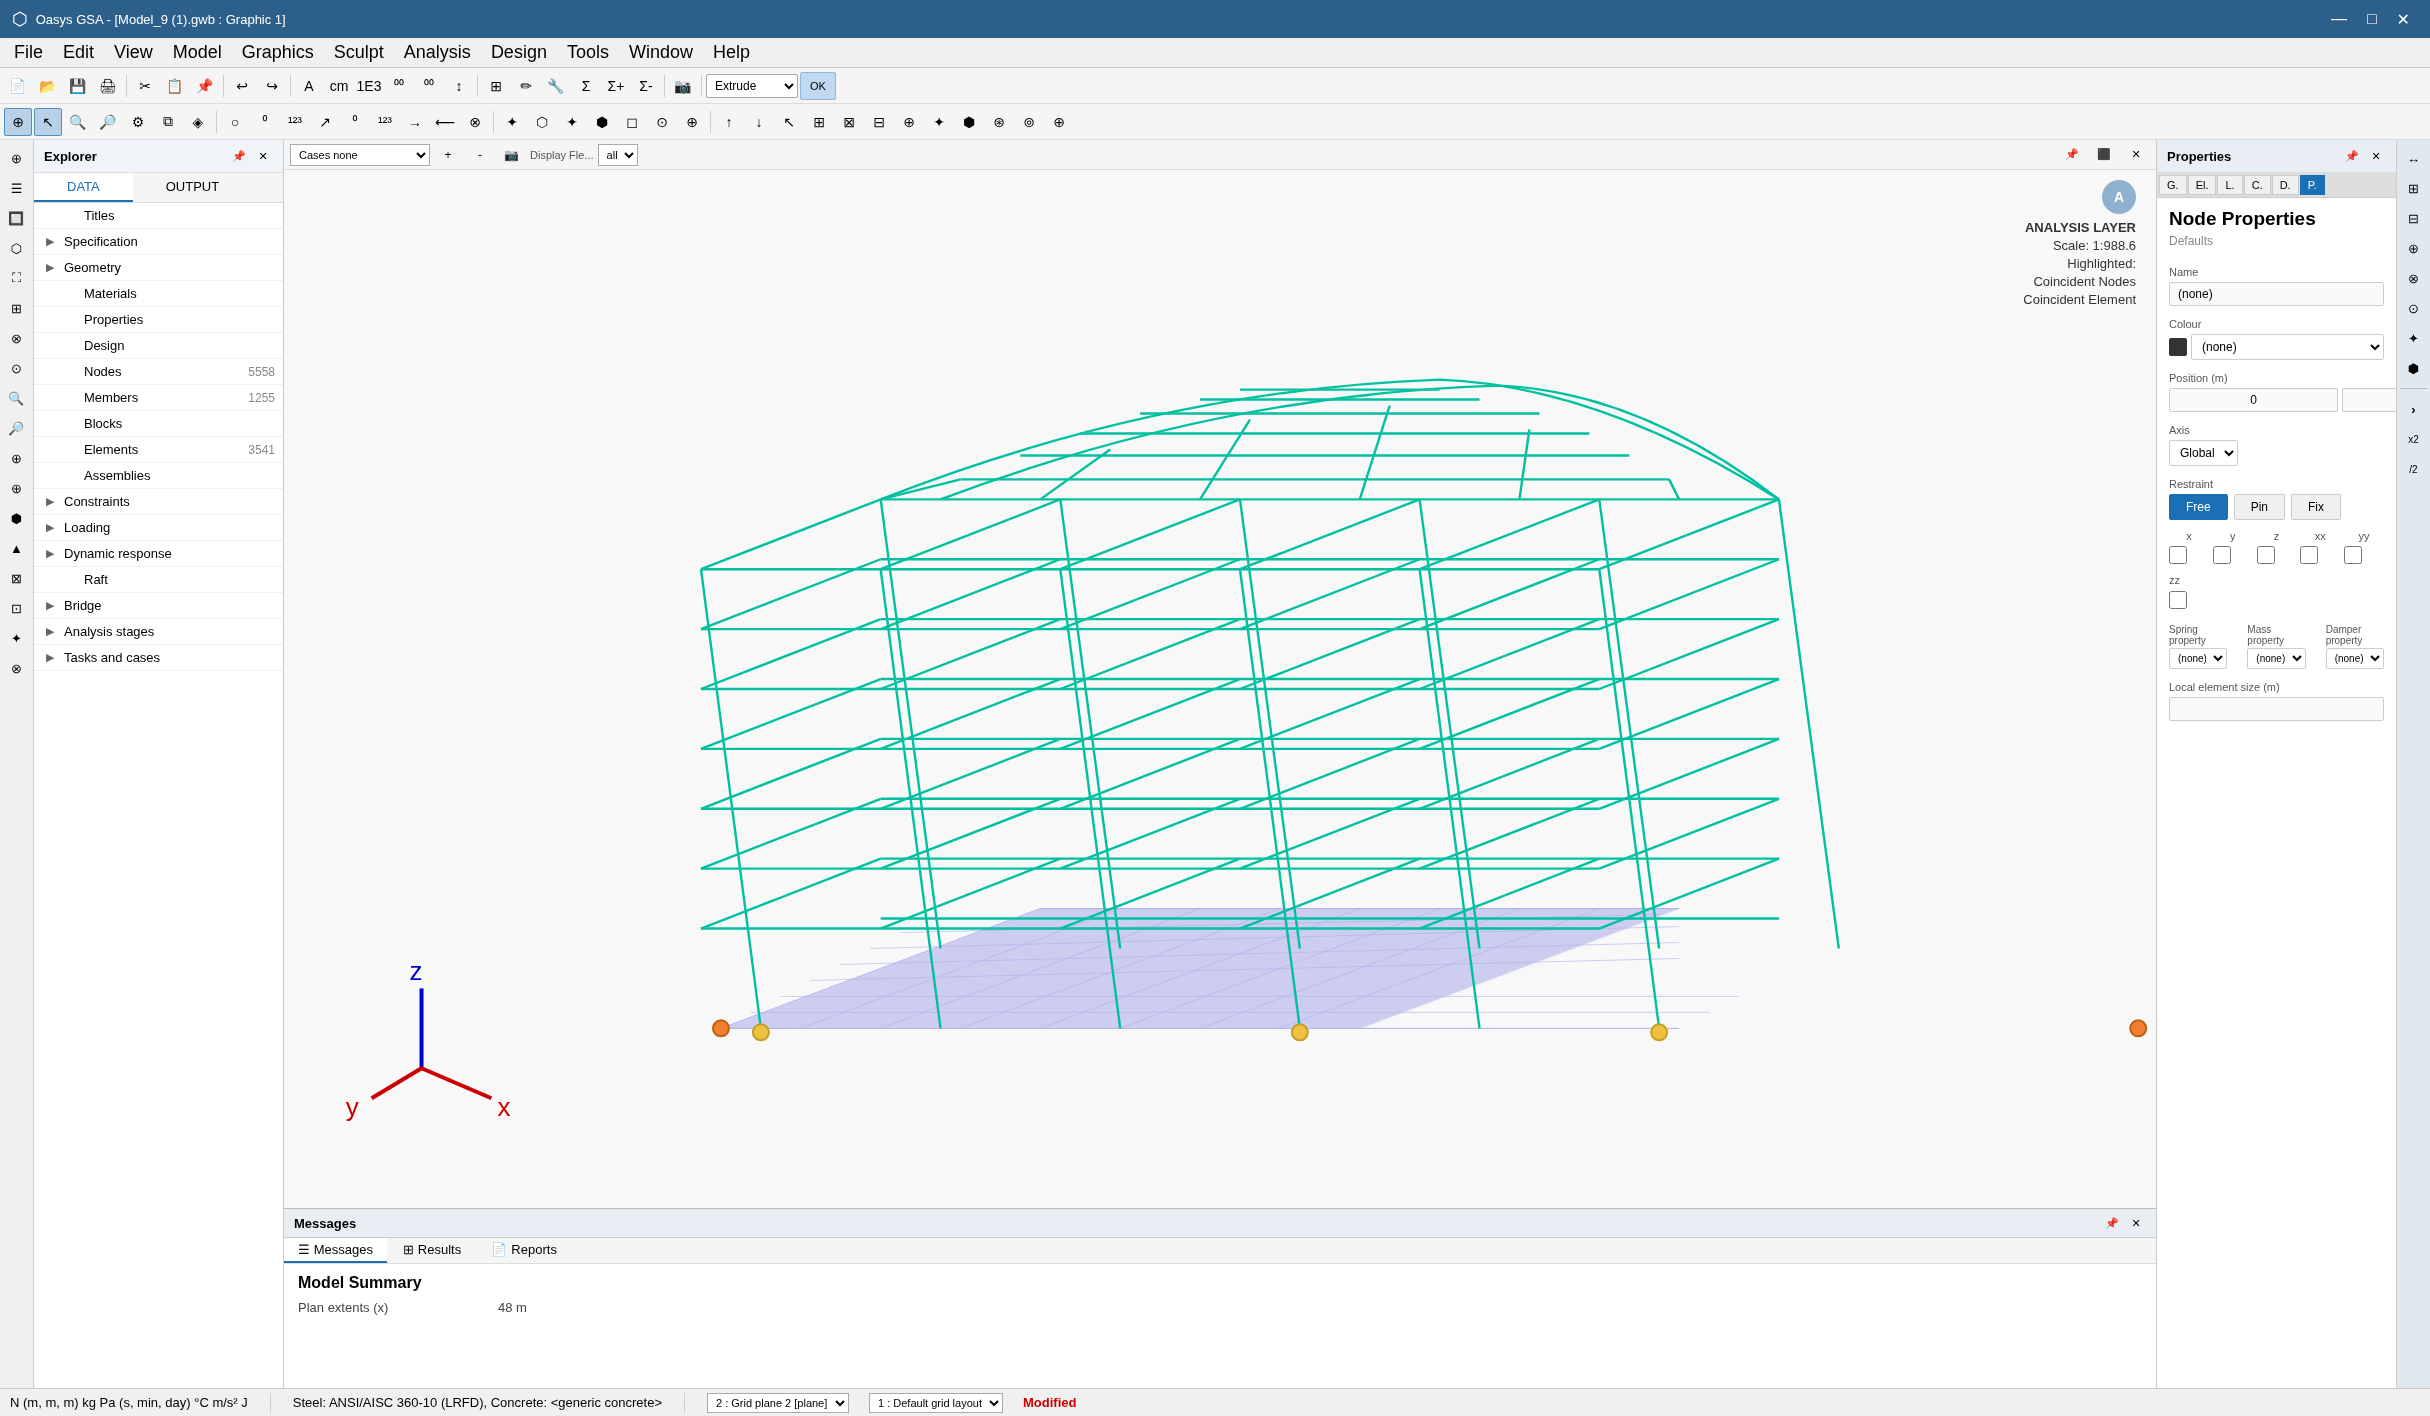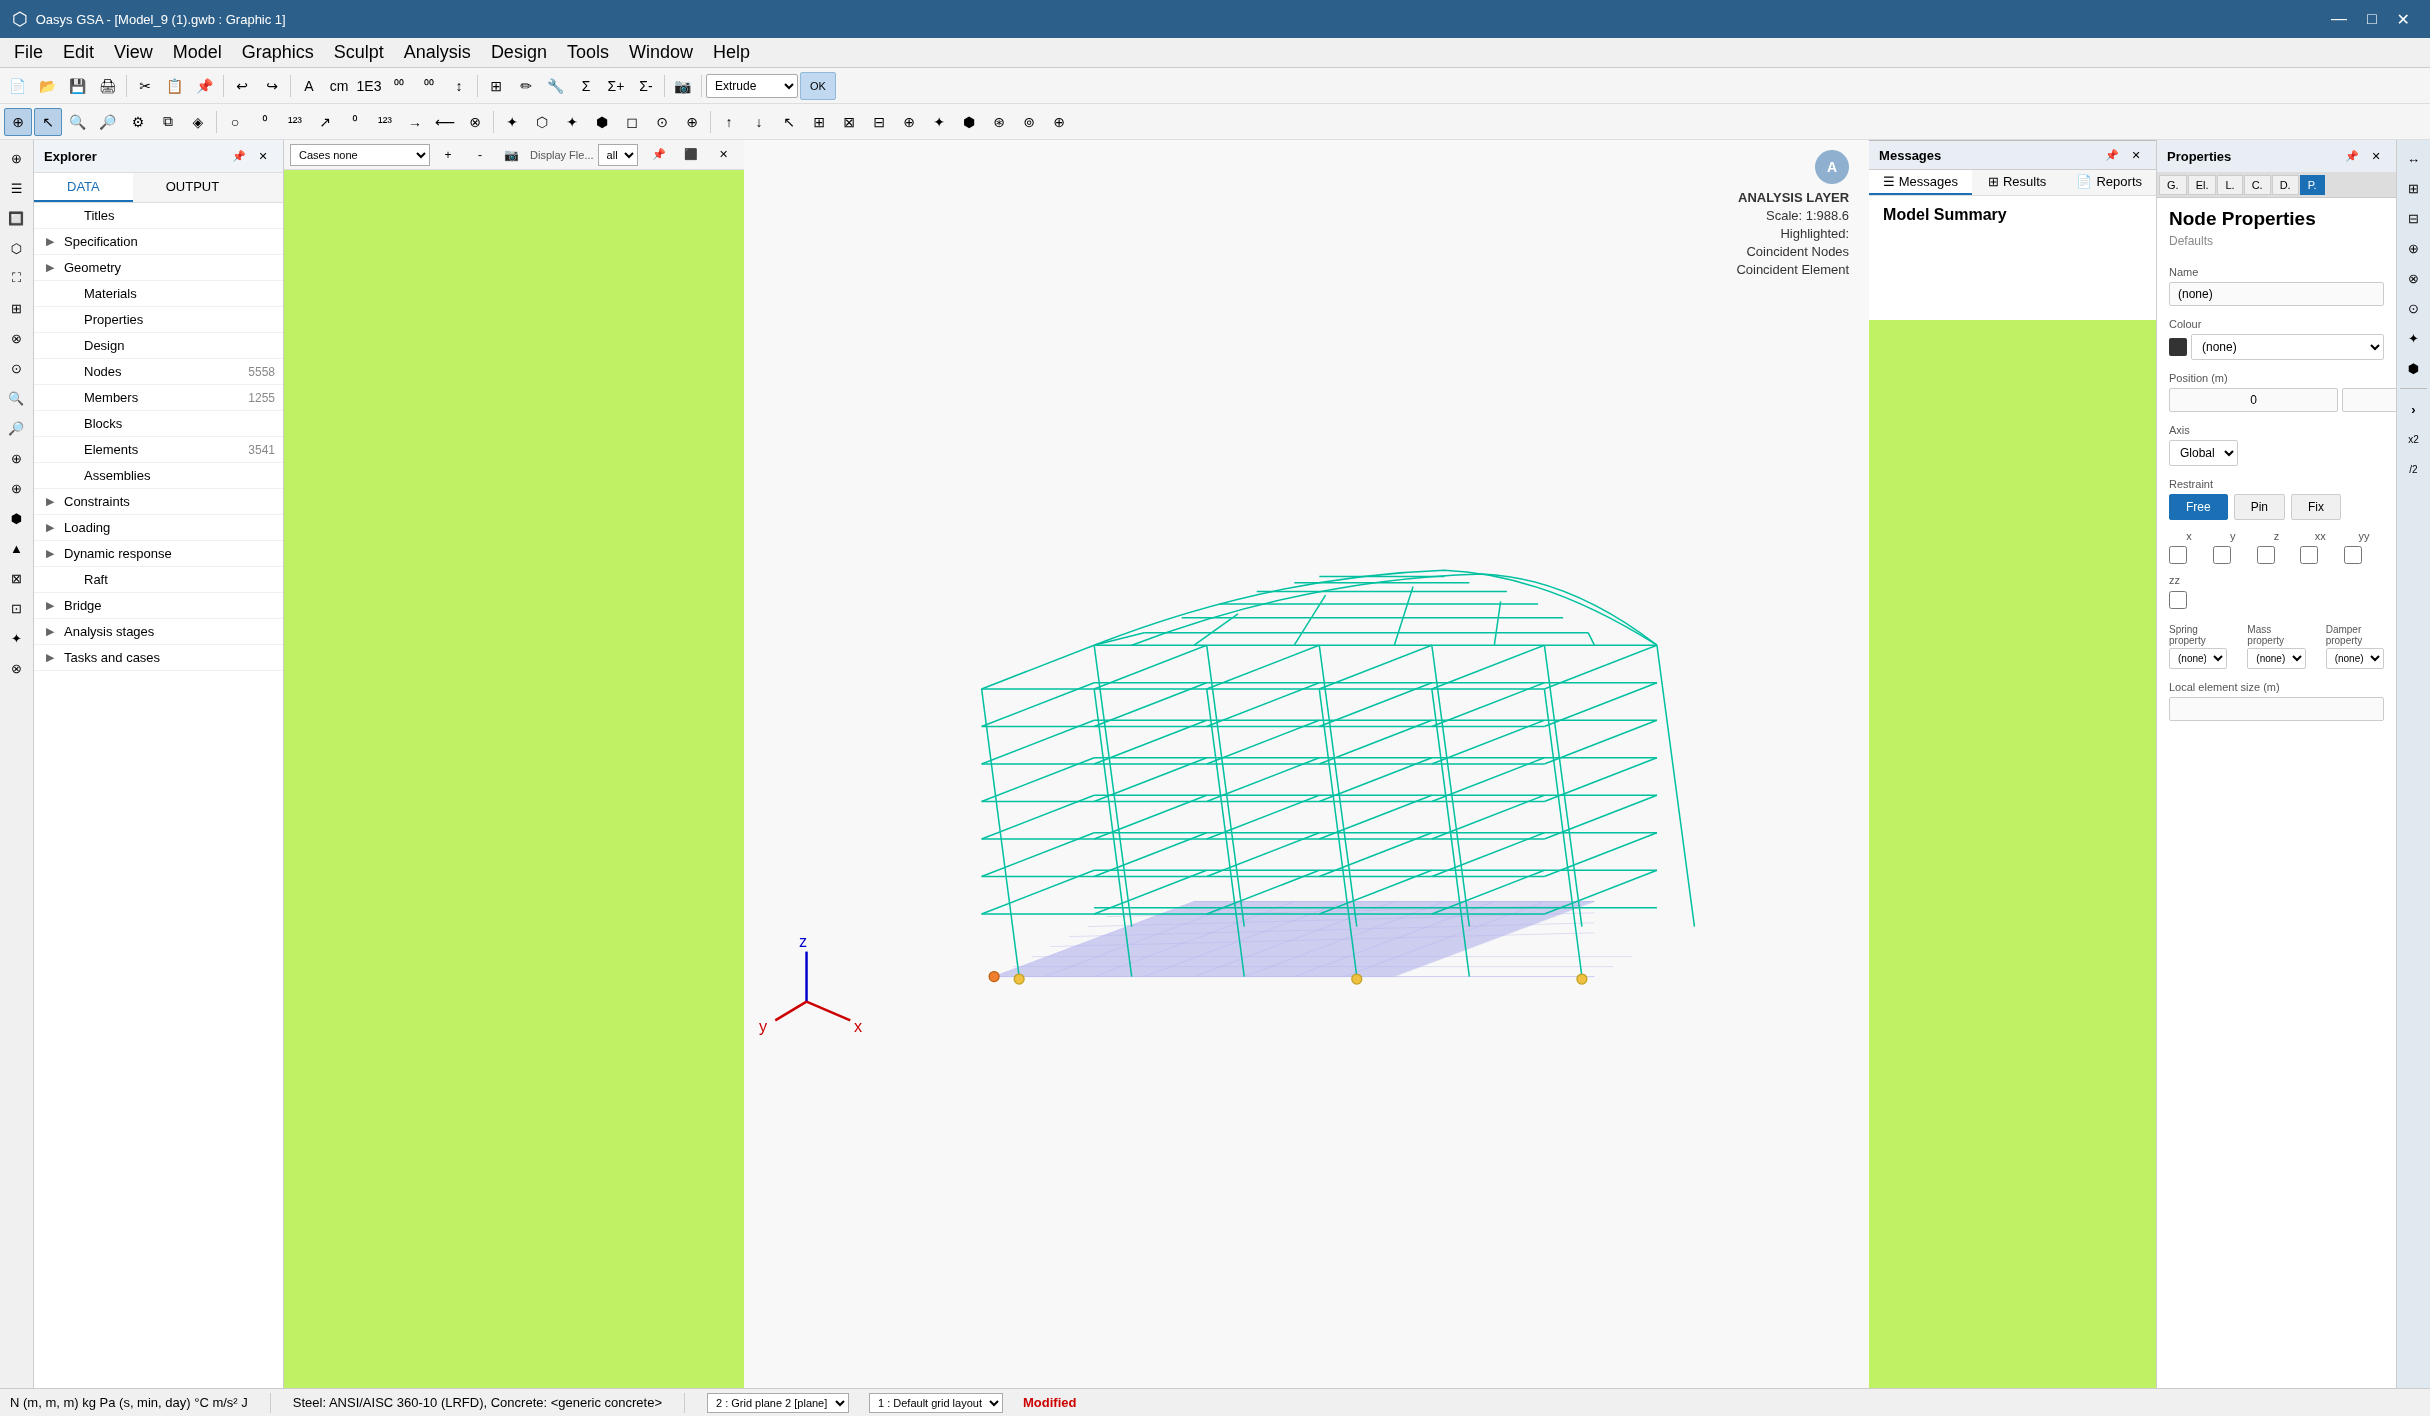--- a/index.html
+++ b/index.html
@@ -111,21 +111,21 @@
     }
     .tree-arrow { margin-right: 6px; font-size: 11px; color: #666; width: 12px; }
     .tree-label { flex: 1; font-size: 13px; }
     .tree-count { color: #888; font-size: 12px; margin-left: 8px; }
     .tree-item-plain { padding-left: 32px; }
 
     
     .viewport-container {
       flex: 1;
       display: flex;
-      flex-direction: row;
+      flex-direction: column;
       background: #bef264;
     }
     .viewport-toolbar {
       background: #f5f5f5;
       height: 30px;
       border-bottom: 1px solid #ddd;
       display: flex;
       align-items: center;
       padding: 0 6px;
       gap: 4px;
@@ -768,20 +768,24 @@
           <span>⊞</span>
           <span>Results</span>
         </div>
         <div class="msg-tab">
           <span>📄</span>
           <span>Reports</span>
         </div>
       </div>
       <div class="messages-content">
         <div class="msg-summary-title">Model Summary</div>
+        <div class="msg-row">
+          <span class="msg-label">Plan extents (x)</span>
+          <span>48 m</span>
+        </div>
       </div>
     </div>
   </div>
 
   <div class="properties-panel">
     <div class="props-header">
       <span style="font-weight:bold;font-size:13px;">Properties</span>
       <div style="display:flex;gap:4px;">
         <button class="tb-btn" style="width:20px;height:20px;font-size:11px;">📌</button>
         <button class="tb-btn" style="width:20px;height:20px;font-size:11px;">✕</button>

